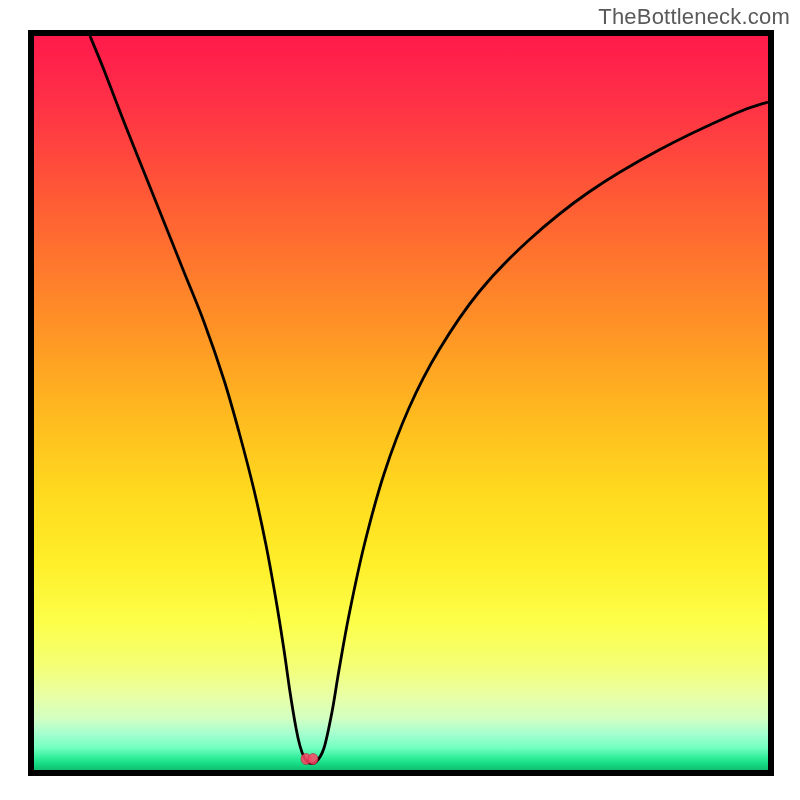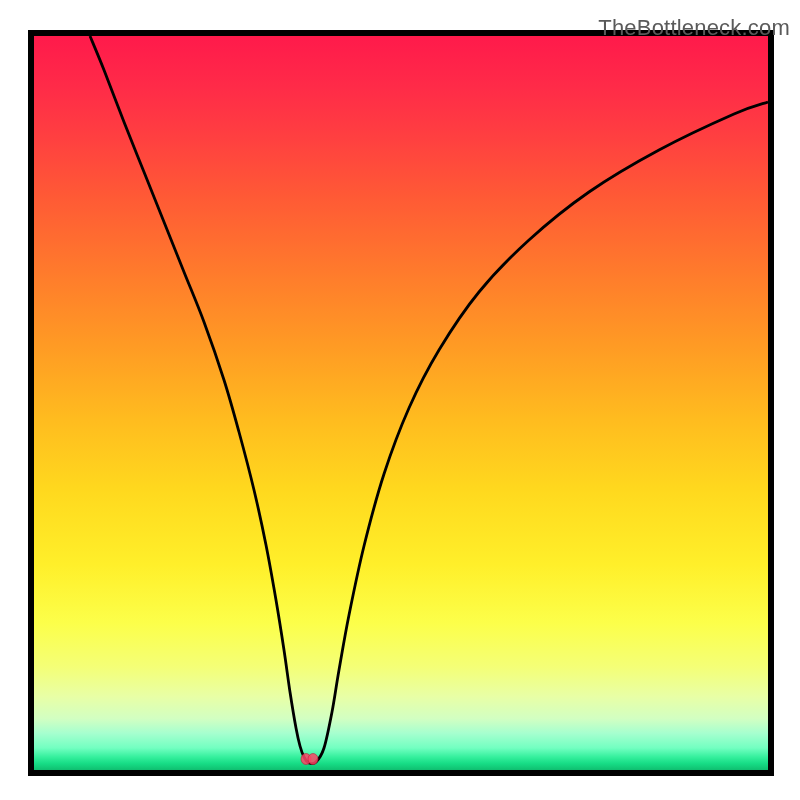--- a/index.html
+++ b/index.html
@@ -9,21 +9,21 @@
     font-family: Arial, Helvetica, sans-serif;
   }
   .stage {
     position: relative;
     width: 800px;
     height: 800px;
     background: #fff;
   }
   .watermark {
     position: absolute;
-    top: 15px;
+    top: 4px;
     right: 10px;
     color: #5a5a5a;
     font-size: 22px;
     font-weight: 500;
     letter-spacing: 0.2px;
     z-index: 10;
     user-select: none;
   }
   .plot {
     position: absolute;

